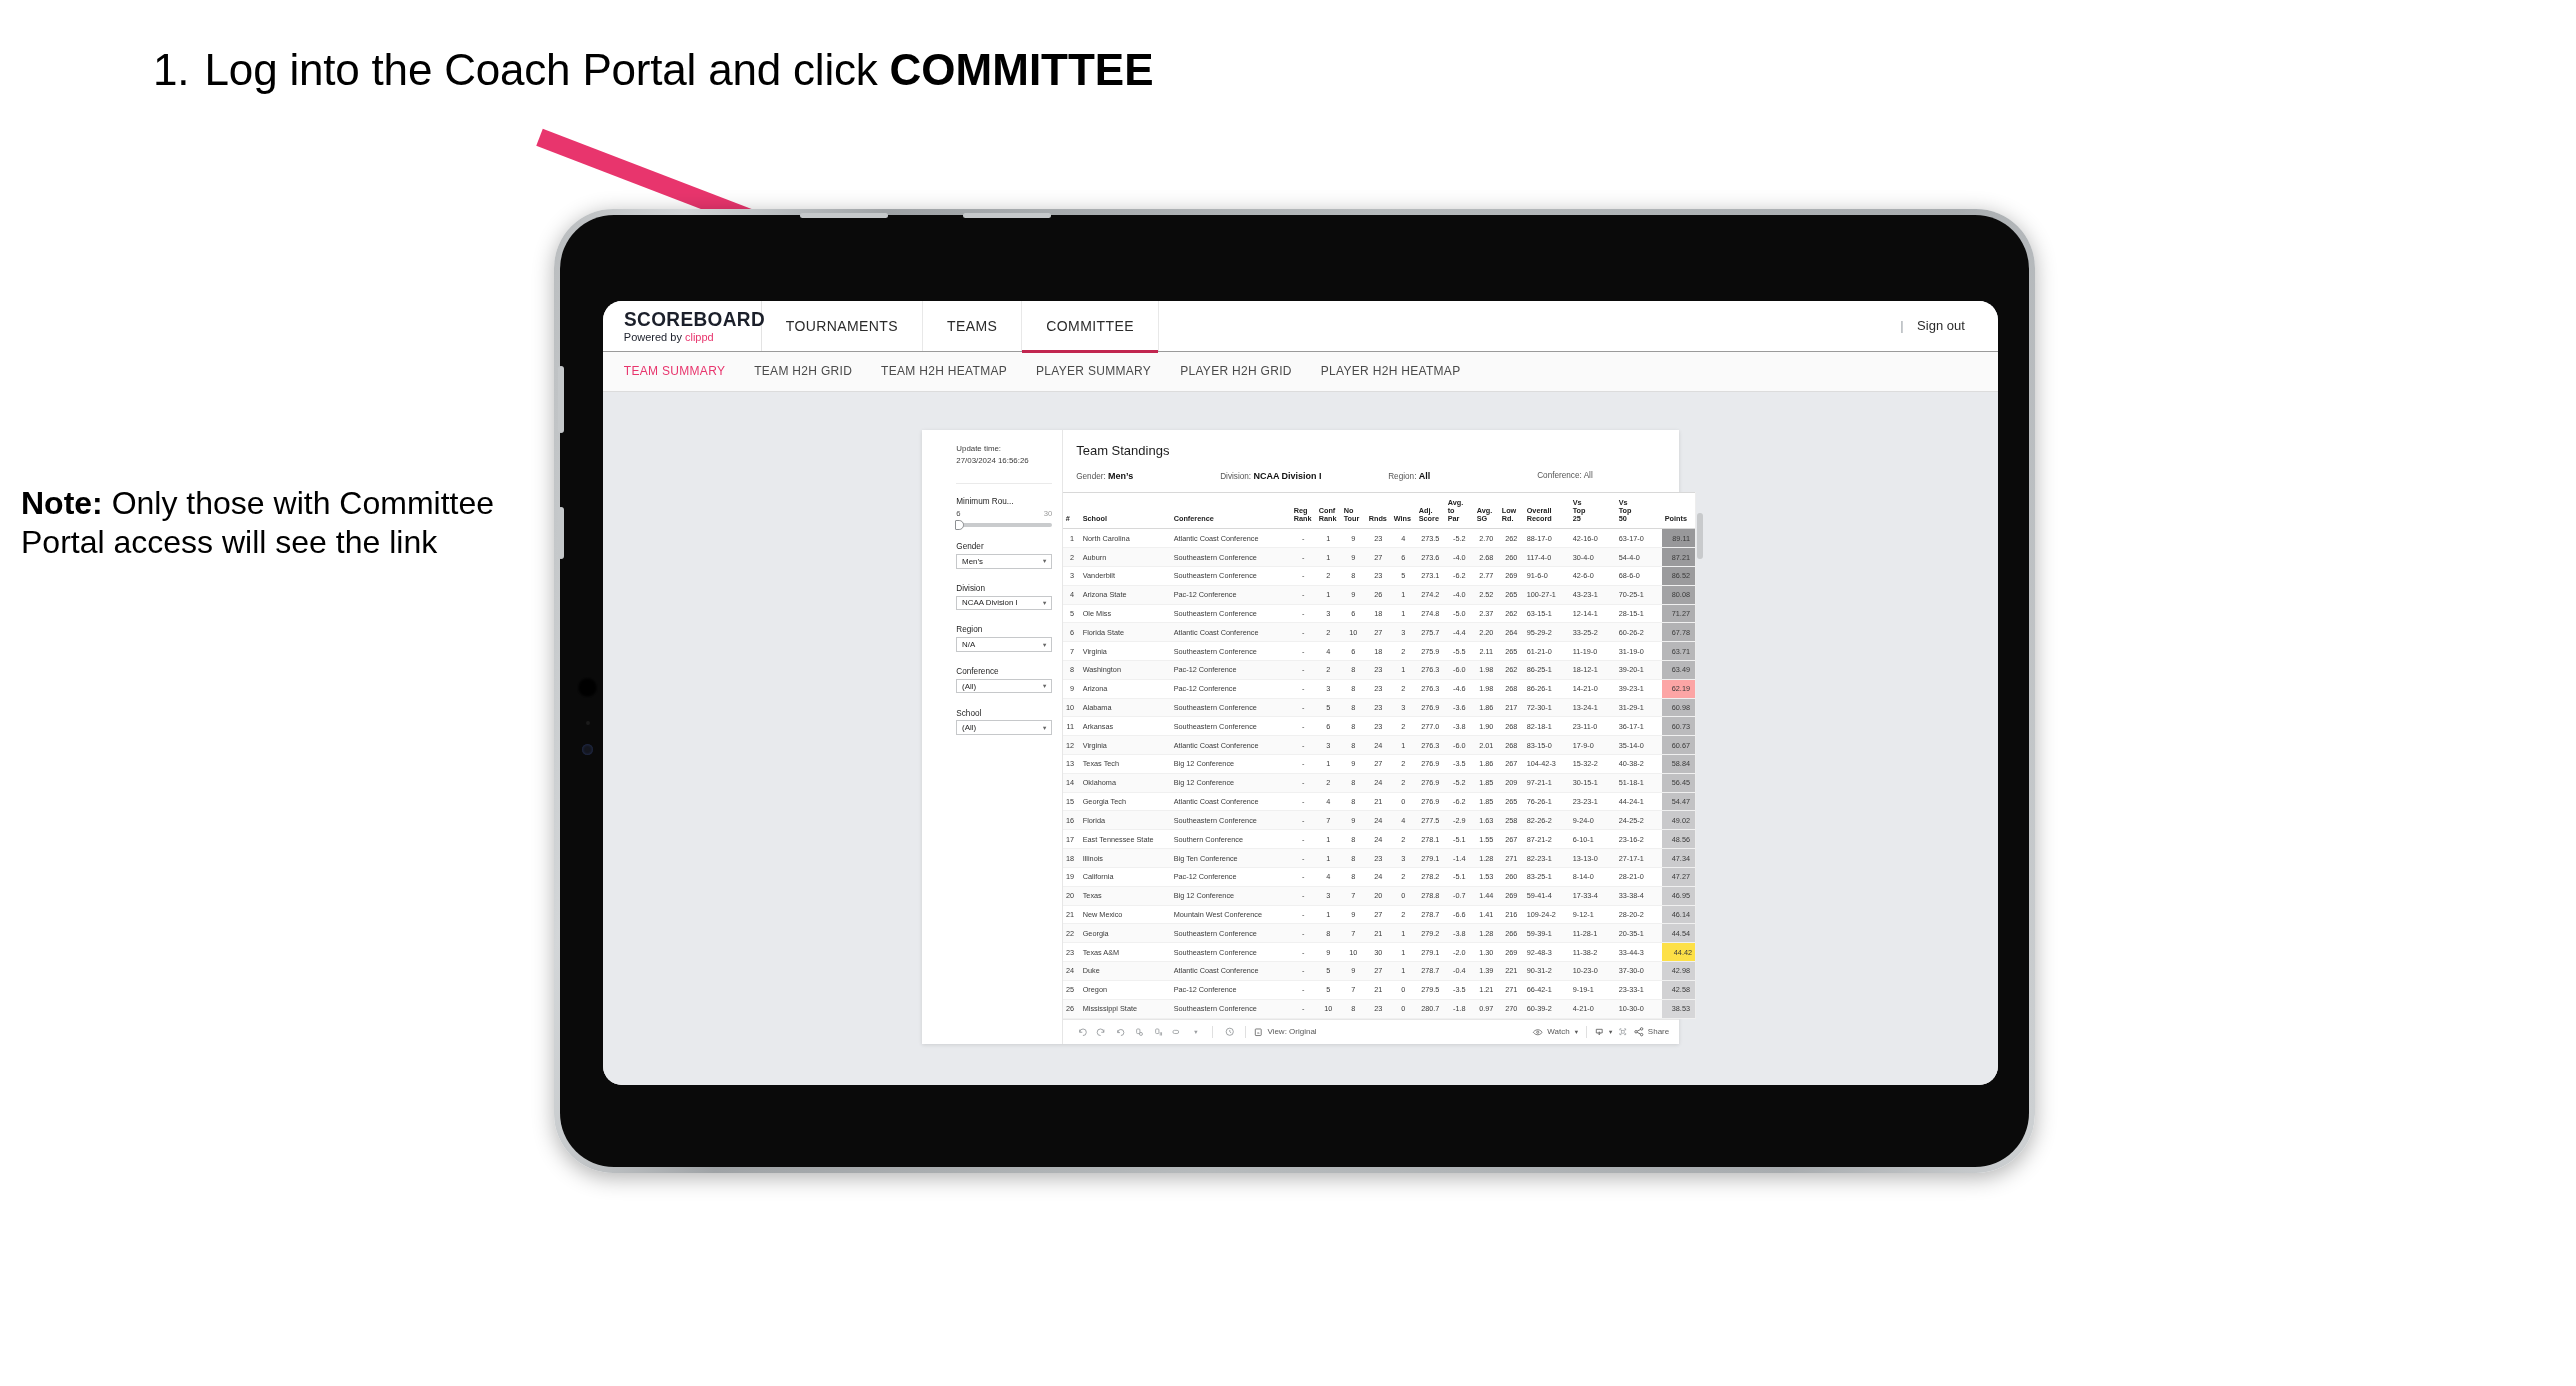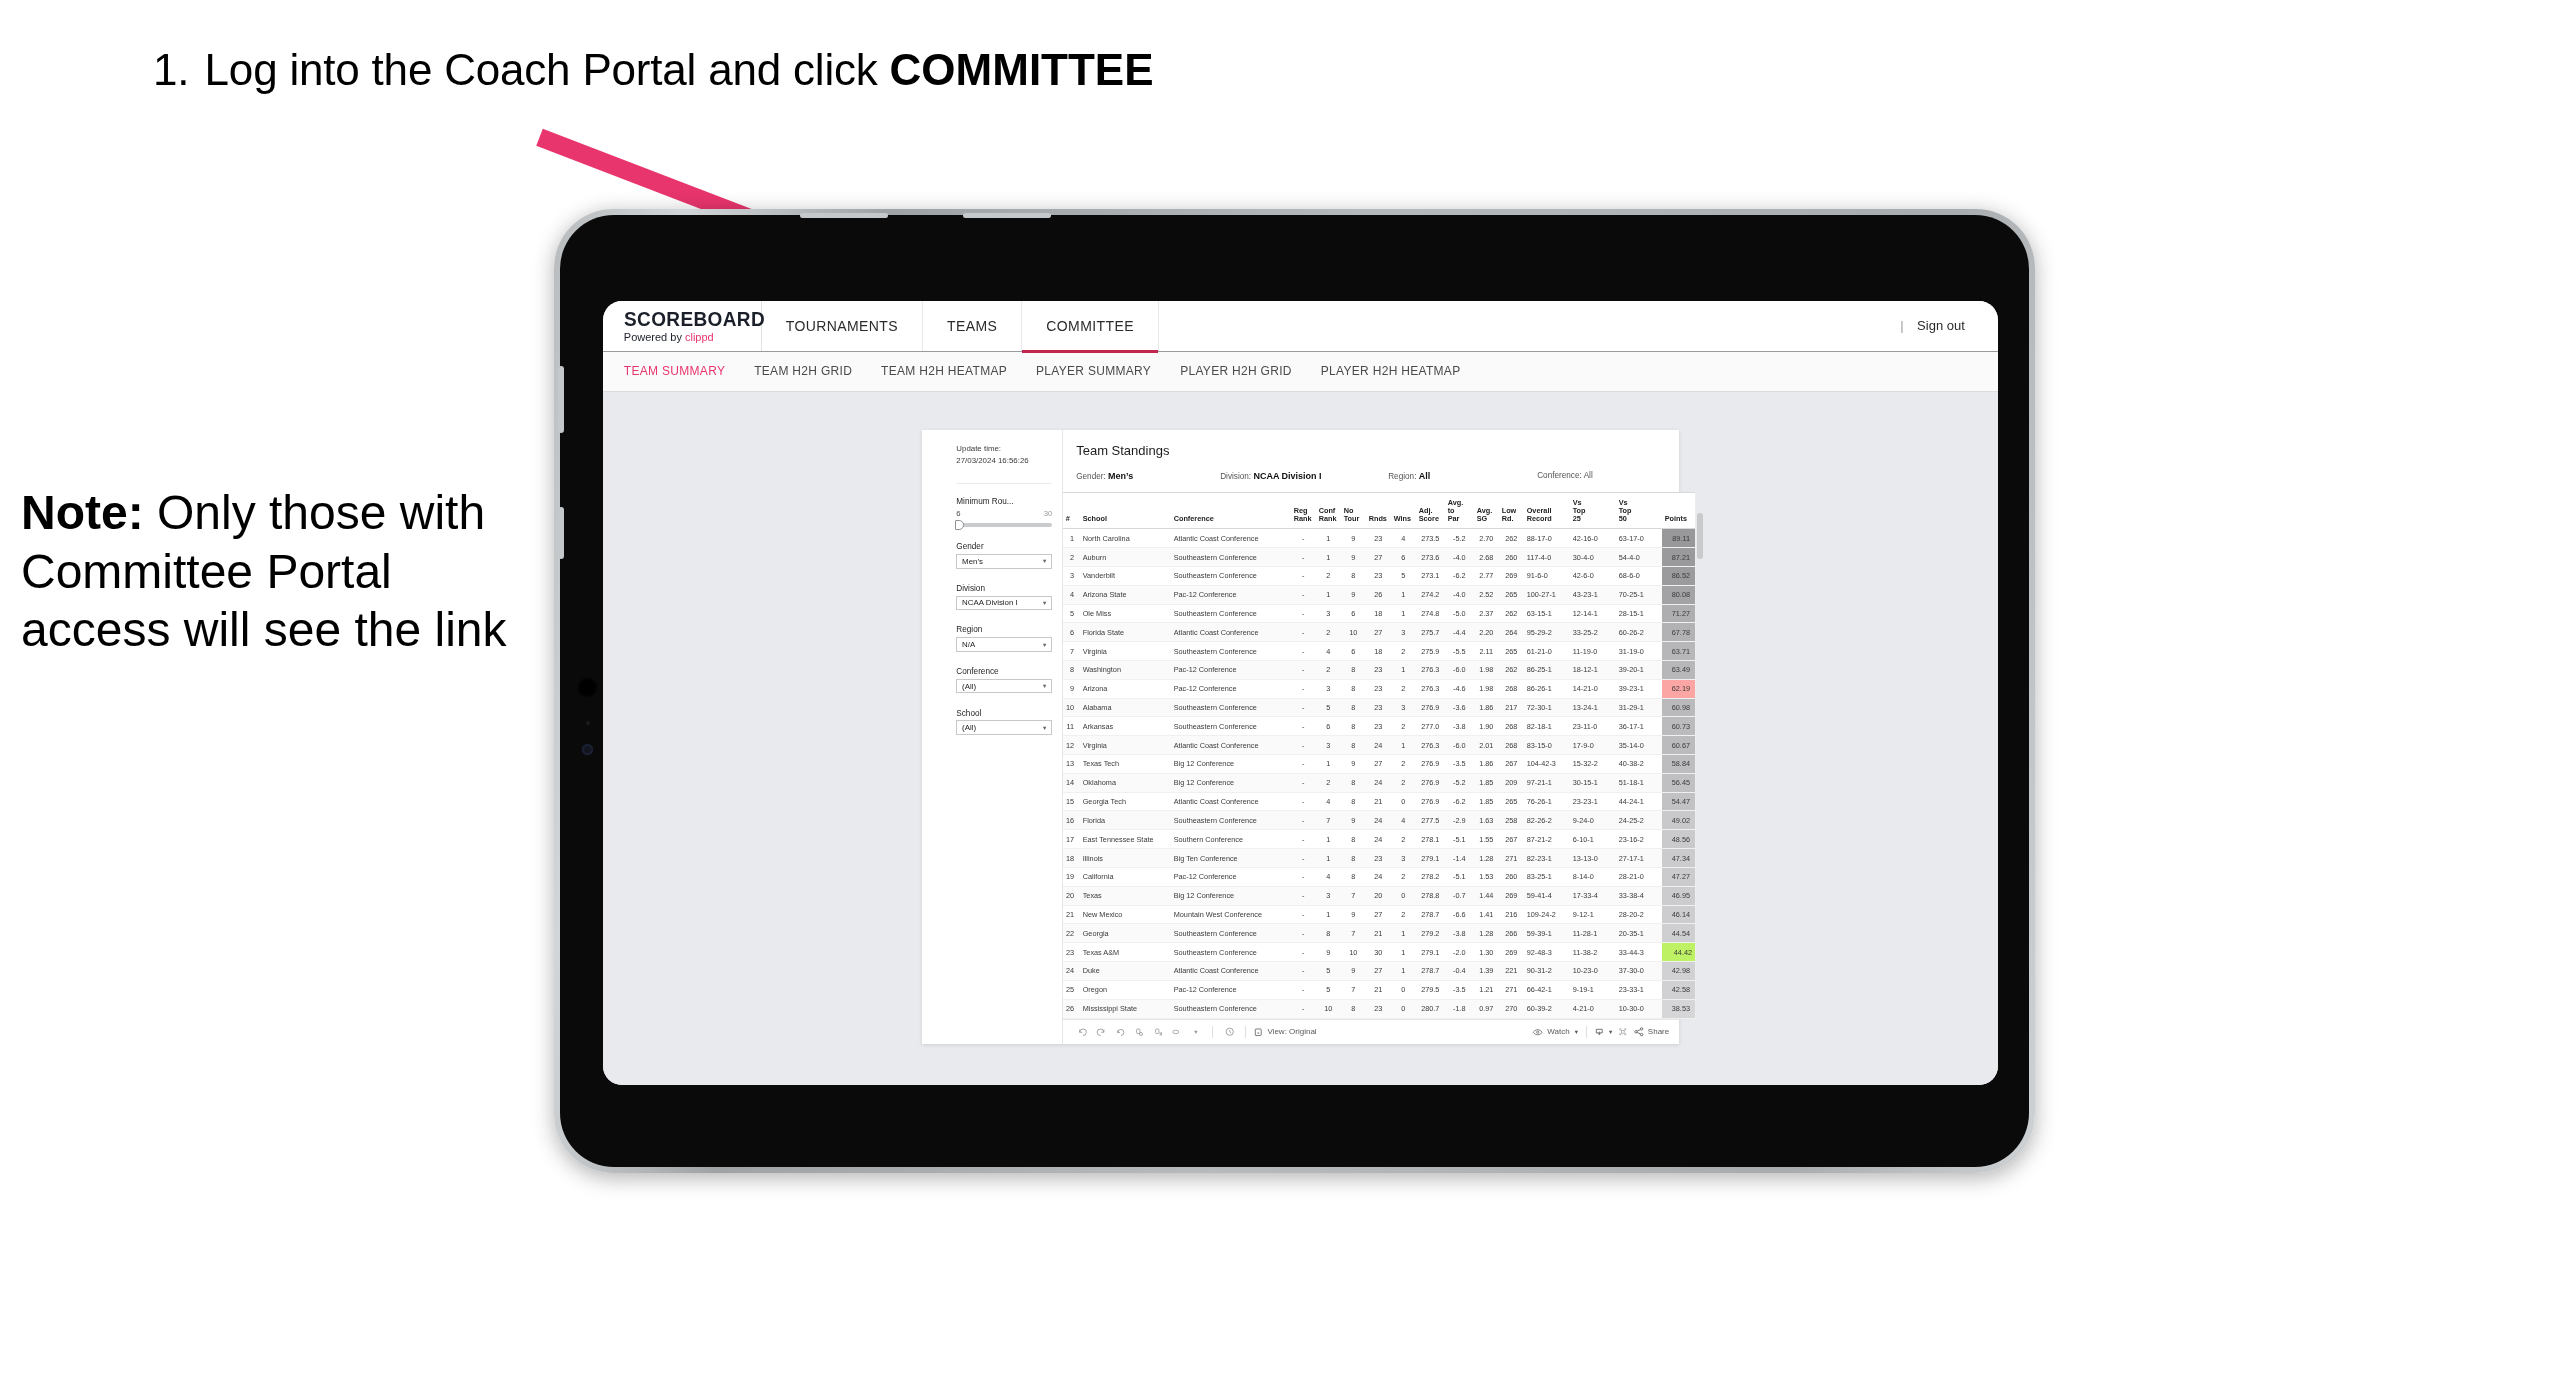--- a/index.html
+++ b/index.html
@@ -15,21 +15,21 @@
   #step-title {
     position: absolute; left: 153px; top: 44px;
     font-size: 44px; color: #000; line-height: 1.2;
     white-space: nowrap; letter-spacing: -0.2px;
   }
   #step-title .num { margin-right: 15.3px; }
   #step-title .bold { font-weight: bold; letter-spacing: 0px; }
 
   #note-block {
     position: absolute; left: 21px; top: 484px;
-    width: 508px; font-size: 48px; color: #000; line-height: 1.22;
+    width: 508px; font-size: 32px; color: #000; line-height: 1.22;
   }
   #note-block .nb { font-weight: bold; }
 
   
   #arrow { position: absolute; left: 518px; top: 120px; width: 594px; height: 220px; }
 
   
   #tablet {
     position: absolute; left: 554px; top: 209px;
     width: 1481px; height: 964px;
@@ -754,21 +754,21 @@
                           <td class="c-s">10</td>
                           <td class="c-s">30</td>
                           <td class="c-s">1</td>
                           <td class="c-s2">279.1</td>
                           <td class="c-s2">-2.0</td>
                           <td class="c-s">1.30</td>
                           <td class="c-s">269</td>
                           <td class="c-rec">92-48-3</td>
                           <td class="c-rec">11-38-2</td>
                           <td class="c-rec">33-44-3</td>
-                          <td class="c-pts" style="background: #bef264; padding-left: 12px;">44.42</td>
+                          <td class="c-pts" style="background: #fde047; padding-left: 12px;">44.42</td>
                         </tr>
                         <tr>
                           <td class="c-num">24</td>
                           <td class="c-school">Duke</td>
                           <td class="c-conf">Atlantic Coast Conference</td>
                           <td class="c-s">-</td>
                           <td class="c-s">5</td>
                           <td class="c-s">9</td>
                           <td class="c-s">27</td>
                           <td class="c-s">1</td>

